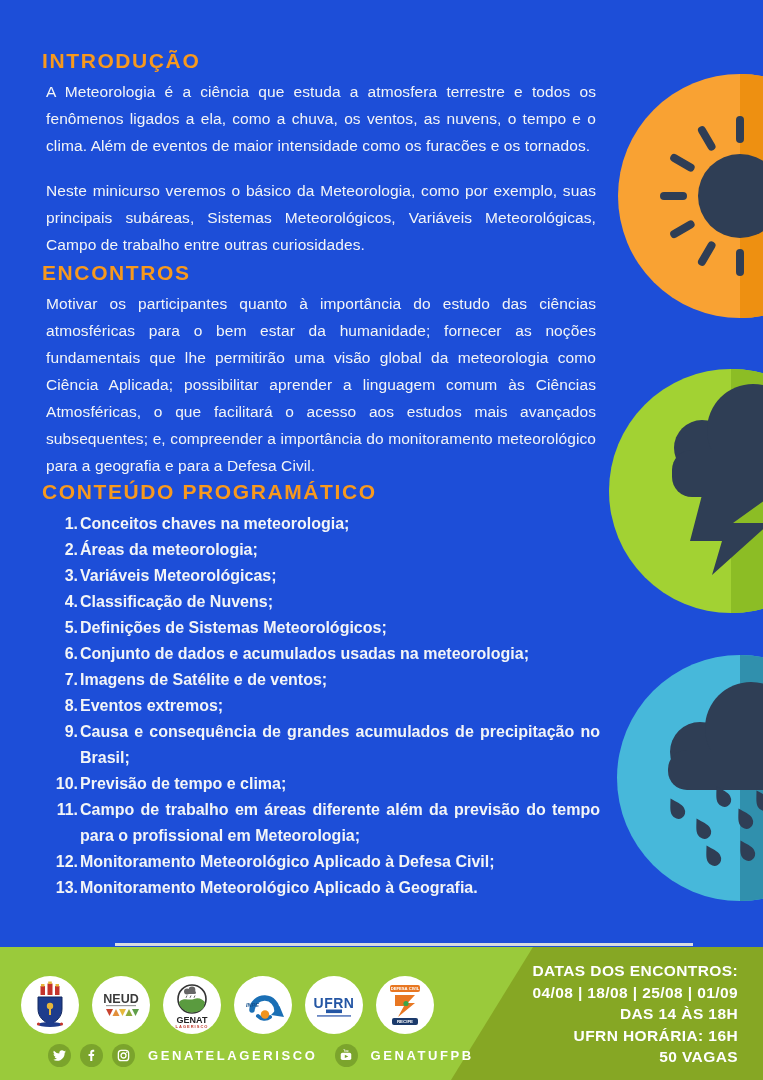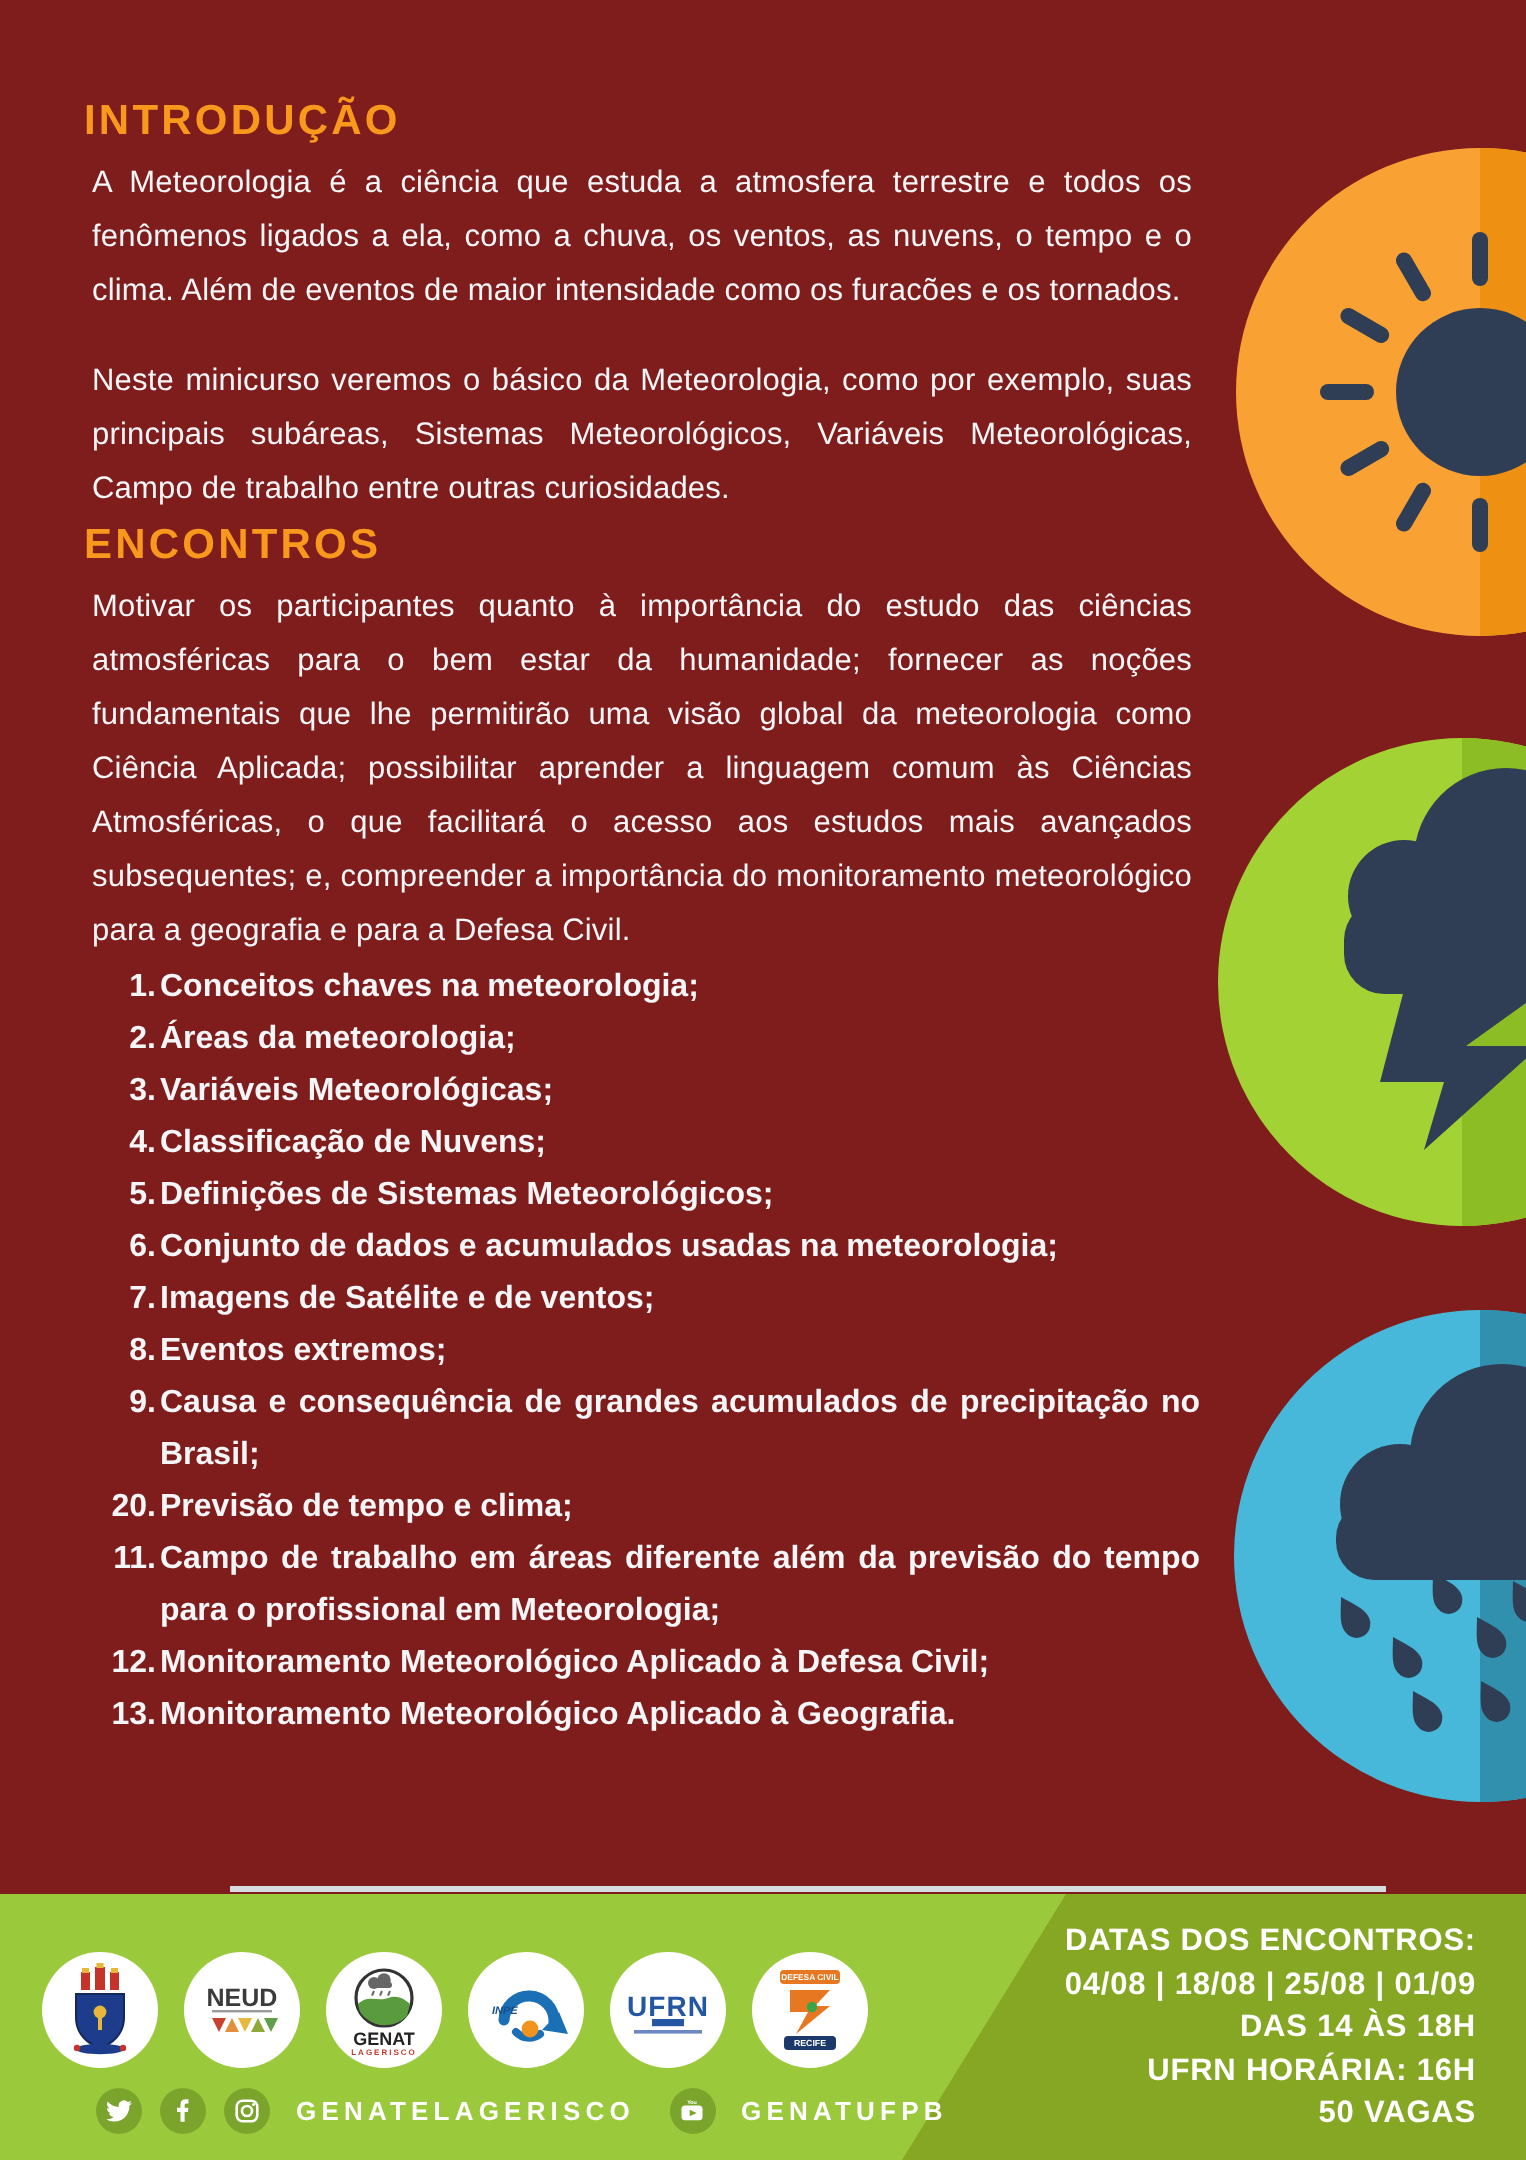--- a/index.html
+++ b/index.html
@@ -1,19 +1,19 @@
 <!DOCTYPE html>
 <html lang="pt"><head>
 <meta charset="utf-8">
 <style>
   html,body{margin:0;padding:0;}
   body{font-family:"Liberation Sans", sans-serif; background:#1a2333;}
   .poster{
     position:relative; width:763px; height:1080px; overflow:hidden;
-    background:#7f1d1d; margin:0 auto;
+    background:#1d4ed8; margin:0 auto;
   }
   
   .weather-art{position:absolute; left:0; top:0; width:763px; height:1080px; pointer-events:none;}
 
   
   .content{position:absolute; left:42px; top:50px; width:558px; color:#f3f5f7;}
   .content h2{
     margin:0 0 6px; font-size:21px; line-height:22px; font-weight:800;
     letter-spacing:1.6px; color:#f8991d;
   }
@@ -111,20 +111,21 @@
       </g>
     </g>
   </svg>
 
   <main class="content">
     <h2>INTRODUÇÃO</h2>
     <p>A Meteorologia é a ciência que estuda a atmosfera terrestre e todos os fenômenos ligados a ela, como a chuva, os ventos, as nuvens, o tempo e o clima. Além de eventos de maior intensidade como os furacões e os tornados.</p>
     <p class="tight">Neste minicurso veremos o básico da Meteorologia, como por exemplo, suas principais subáreas, Sistemas Meteorológicos, Variáveis Meteorológicas, Campo de trabalho entre outras curiosidades.</p>
     <h2>ENCONTROS</h2>
     <p class="tighter">Motivar os participantes quanto à importância do estudo das ciências atmosféricas para o bem estar da humanidade; fornecer as noções fundamentais que lhe permitirão uma visão global da meteorologia como Ciência Aplicada; possibilitar aprender a linguagem comum às Ciências Atmosféricas, o que facilitará o acesso aos estudos mais avançados subsequentes; e, compreender a importância do monitoramento meteorológico para a geografia e para a Defesa Civil.</p>
+    <h2 class="gap">CONTEÚDO PROGRAMÁTICO</h2>
     <ol class="conteudo">
         <li>
           <span class="num">1.</span>
           <span class="txt">Conceitos chaves na meteorologia;</span>
         </li>
         <li>
           <span class="num">2.</span>
           <span class="txt">Áreas da meteorologia;</span>
         </li>
         <li>
@@ -149,21 +150,21 @@
         </li>
         <li>
           <span class="num">8.</span>
           <span class="txt">Eventos extremos;</span>
         </li>
         <li>
           <span class="num">9.</span>
           <span class="txt">Causa e consequência de grandes acumulados de precipitação no Brasil;</span>
         </li>
         <li>
-          <span class="num">20.</span>
+          <span class="num">10.</span>
           <span class="txt">Previsão de tempo e clima;</span>
         </li>
         <li>
           <span class="num">11.</span>
           <span class="txt">Campo de trabalho em áreas diferente além da previsão do tempo para o profissional em Meteorologia;</span>
         </li>
         <li>
           <span class="num">12.</span>
           <span class="txt">Monitoramento Meteorológico Aplicado à Defesa Civil;</span>
         </li>

